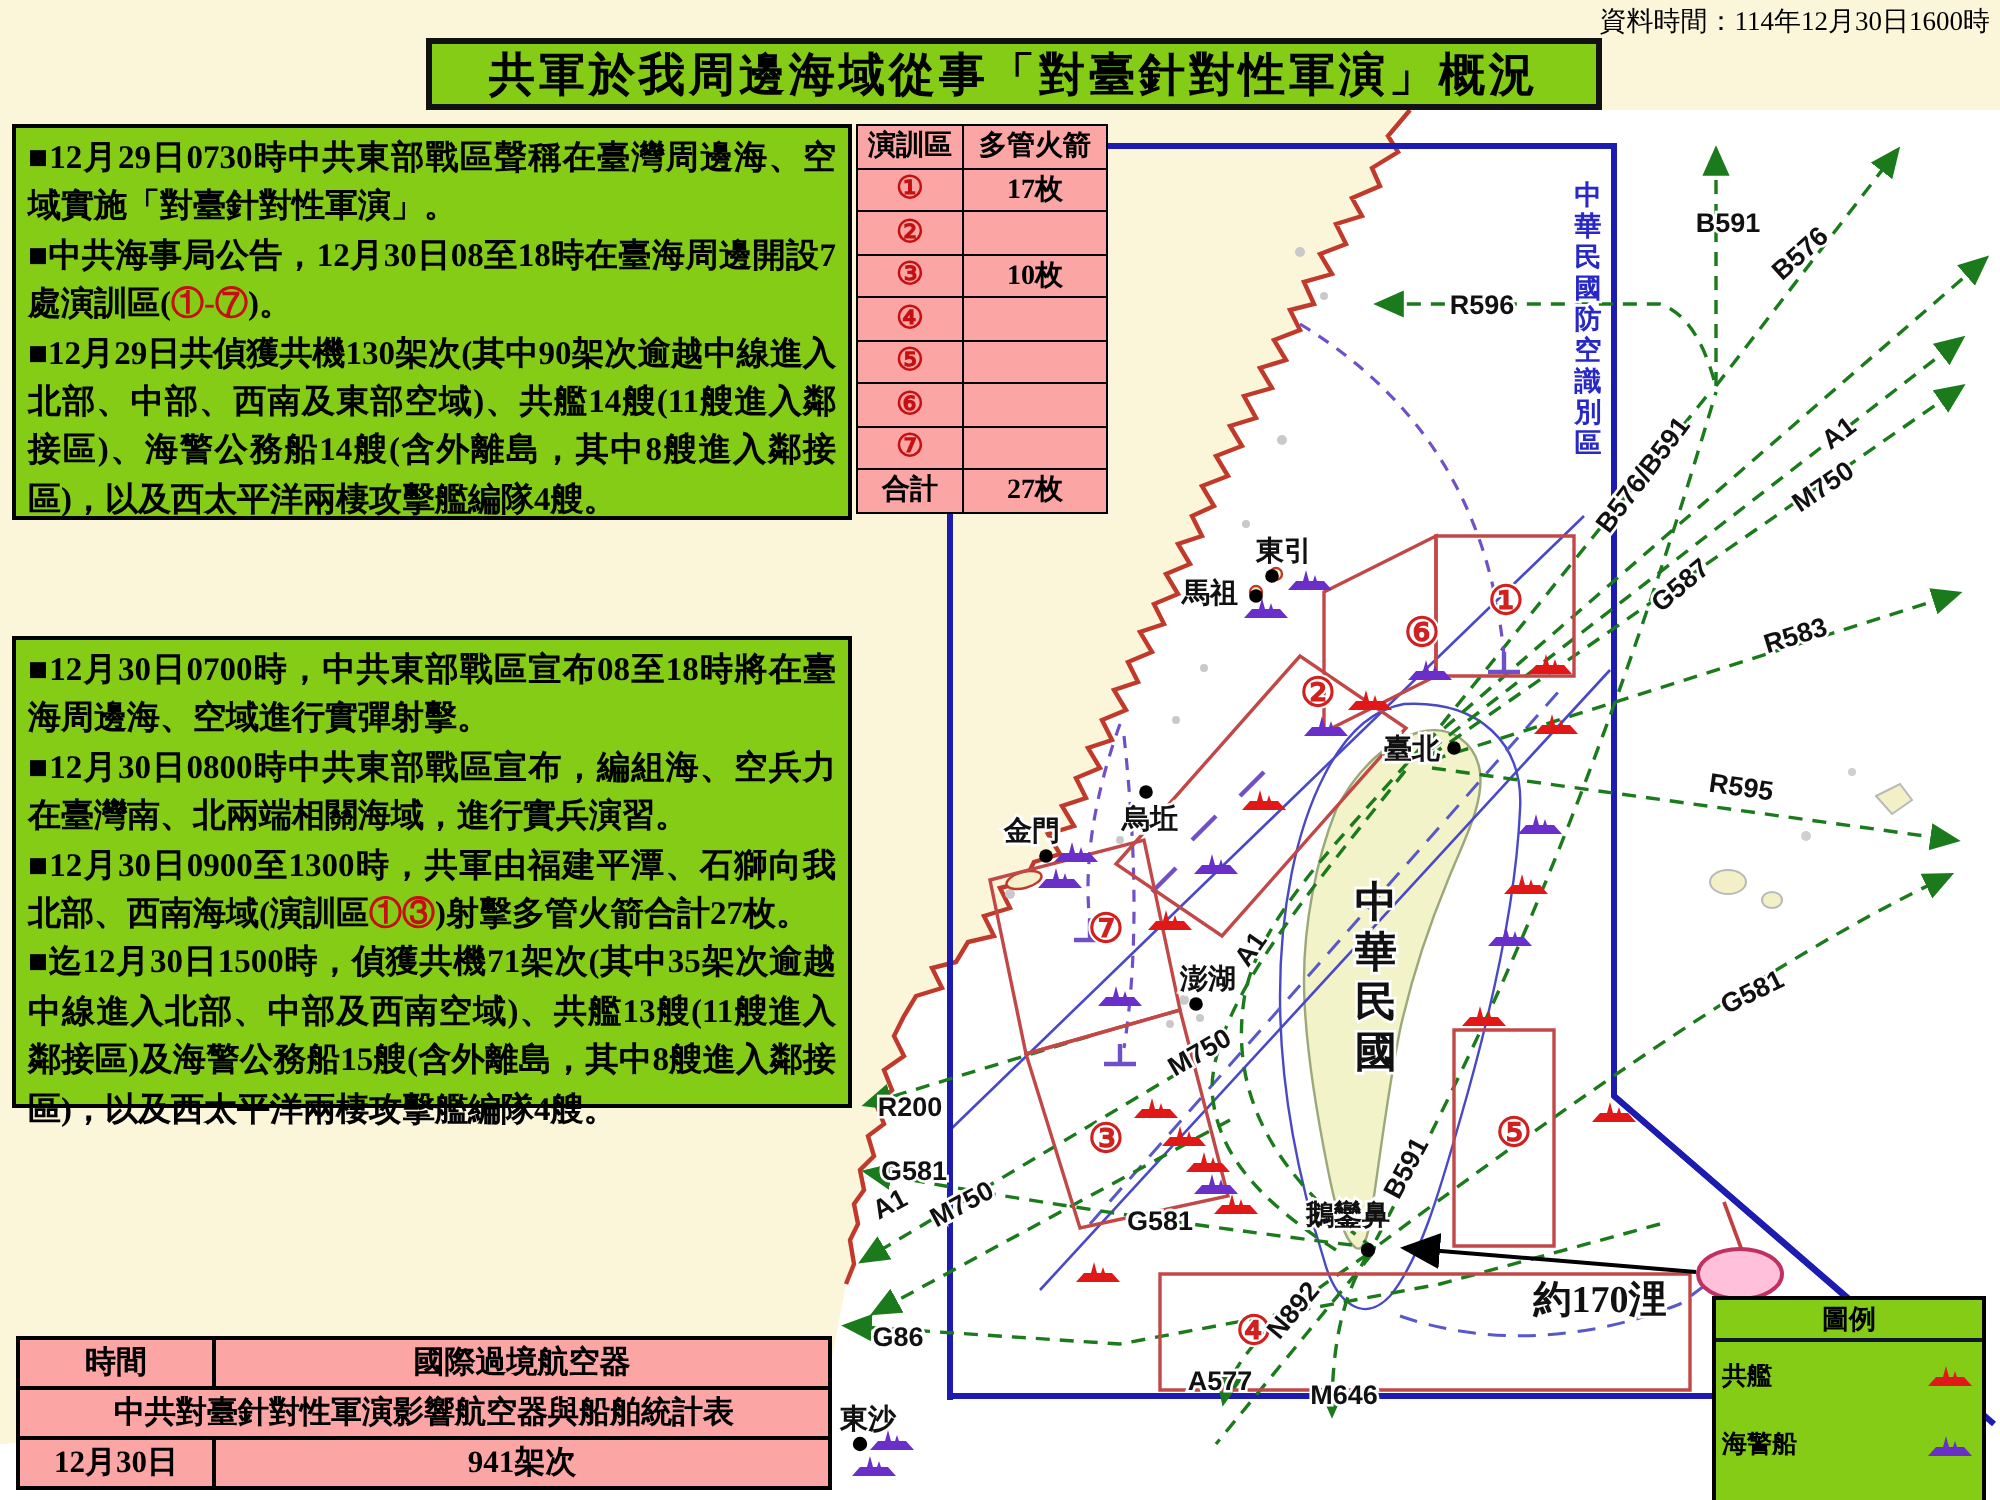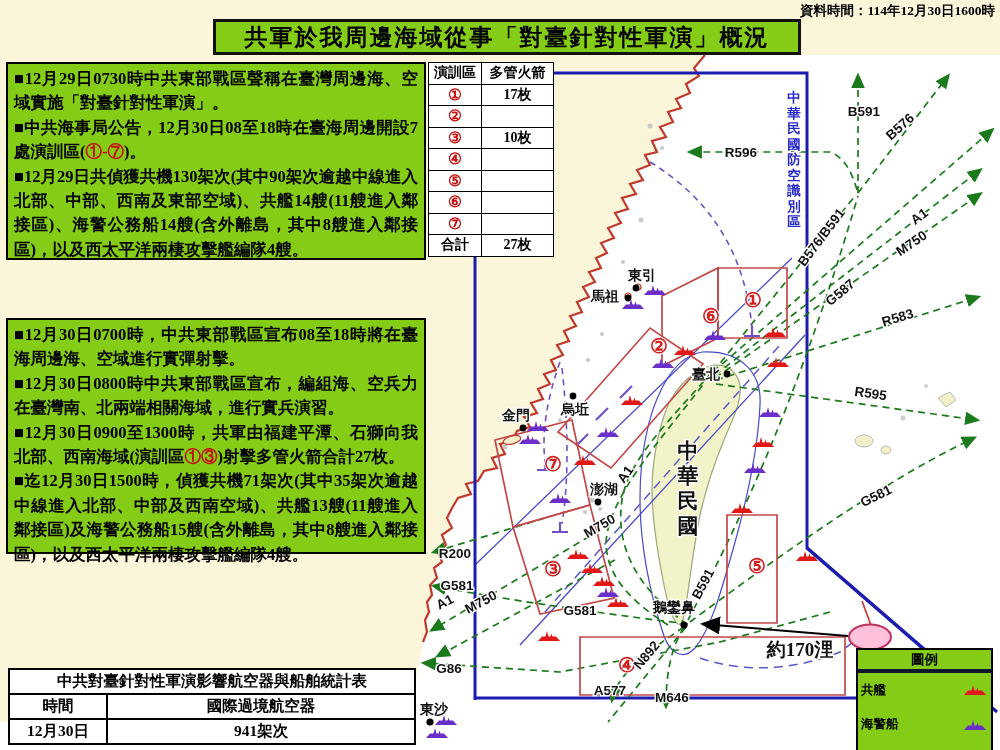--- a/index.html
+++ b/index.html
@@ -4,42 +4,42 @@
 <style>
   html,body{margin:0;padding:0;}
   .page{position:relative;width:1000px;height:750px;background:#FBF5DA;overflow:hidden;
         font-family:"Liberation Serif",serif;color:#000;}
   svg.map{position:absolute;left:0;top:0;}
   svg text{font-family:"Liberation Sans",sans-serif;font-weight:bold;paint-order:stroke;stroke:#FFFFFF;stroke-width:2.6px;fill:#111;}
   svg text.cn{font-family:"Liberation Serif",serif;}
   svg text.zone-num{fill:#D02020;stroke-width:2px;}
   svg text.blue{fill:#2828C8;}
   .ovl{position:absolute;box-sizing:border-box;background:#84cc16;}
-  .data-time{position:absolute;right:5px;top:2px;font-size:13.5px;font-weight:bold;background:transparent;}
+  .data-time{position:absolute;right:5px;top:2px;font-size:13.5px;font-weight:normal;background:transparent;}
   .title-box{left:213px;top:19px;width:588px;height:36px;border:3px solid #111;
              display:flex;align-items:center;justify-content:center;
              font-size:23px;font-weight:bold;letter-spacing:2px;}
   .info{border:2.5px solid #000;font-size:16.5px;font-weight:bold;line-height:24.4px;
         padding:3px 6px 11px 6px;text-align:justify;}
   .info-1{left:6px;top:62px;width:420px;height:198px;}
   .info-2{left:6px;top:318px;width:420px;height:236px;}
   .red{color:#C41010;font-family:Liberation Serif, serif;}
-  table{border-collapse:collapse;background:#ffffff;}
+  table{border-collapse:collapse;background:#fca5a5;}
   .rocket-table{position:absolute;left:428px;top:62px;width:126px;}
   .rocket-table td,.rocket-table th{border:1.8px solid #000;text-align:center;
       font-size:14px;font-weight:bold;height:20.5px;padding:0;}
   .rocket-table td.zn{color:#C41010;font-size:15.5px;width:52px;}
   .stats-table{position:absolute;left:8px;top:668px;width:408px;}
   .stats-table td{border:2px solid #000;text-align:center;font-size:15.5px;font-weight:bold;height:23px;padding:0;}
   .stats-table td.c1{width:96px;}
   .south-box{left:827px;top:555px;width:166px;height:46px;border:2px solid #C04040;
              display:flex;flex-direction:column;align-items:center;justify-content:center;
              font-size:14.5px;font-weight:bold;line-height:21px;}
   .legend{left:856px;top:648px;width:137px;border:2px solid #000;}
-  .legend-title{height:19px;border-bottom:4px solid #0f172a;display:flex;align-items:center;justify-content:center;
+  .legend-title{height:19px;border-bottom:2px solid #0f172a;display:flex;align-items:center;justify-content:center;
                 font-size:13.5px;font-weight:bold;}
   .legend-row{display:flex;align-items:center;justify-content:space-between;height:14.6px;padding:10px 3px;}
   .legend-label{font-size:12.5px;font-weight:bold;white-space:nowrap;}
 </style>
 </head>
 <body>
 
 <div class="page">
 
 <svg class="map" width="1000" height="750" viewBox="0 0 1000 750">
@@ -303,25 +303,25 @@
   <tr>
           <td>合計</td>
           <td>27枚</td>
         </tr>
 </tbody>
     </table>
 
 <table class="stats-table">
   <tbody>
         <tr>
-          <td colspan="2">中共對臺針對性軍演影響航空器與船舶統計表</td>
-        </tr>
-  <tr>
           <td class="c1">時間</td>
           <td>國際過境航空器</td>
+        </tr>
+  <tr>
+          <td colspan="2">中共對臺針對性軍演影響航空器與船舶統計表</td>
         </tr>
   <tr>
           <td class="c1">12月30日</td>
           <td>941架次</td>
         </tr>
 </tbody>
     </table>
 
 
 <div class="ovl legend">

